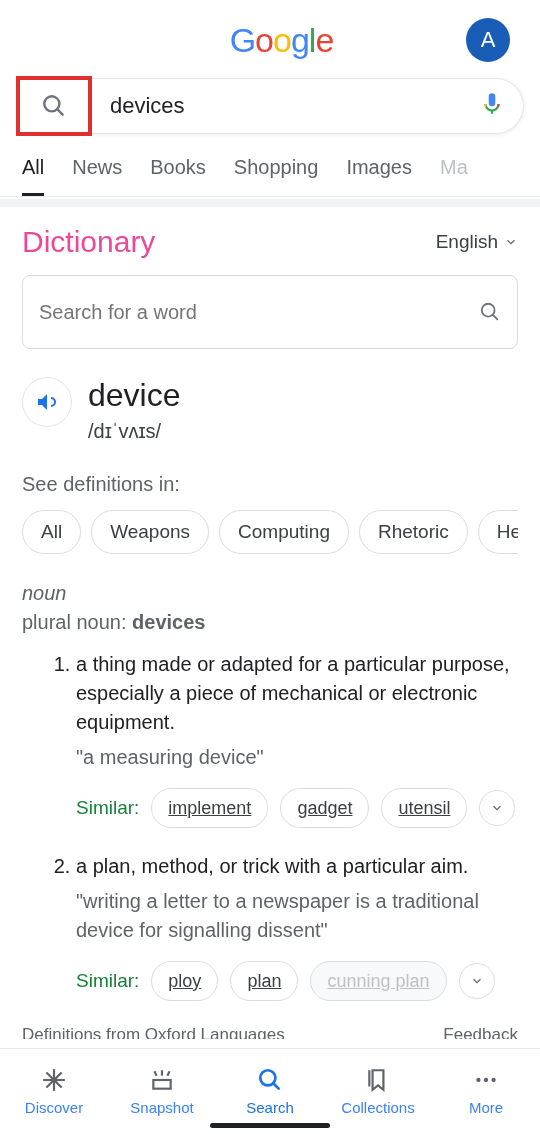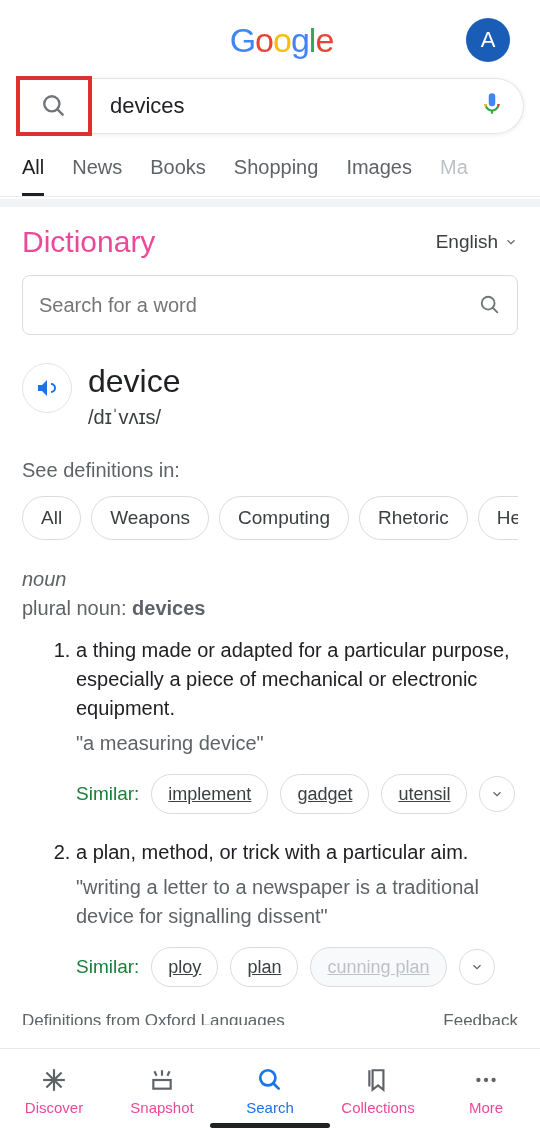--- a/index.html
+++ b/index.html
@@ -21,21 +21,21 @@
   .mag { width:26px; height:26px; stroke:#70757a; }
   .tabs { display:flex; gap:28px; padding:10px 22px 0 22px; border-bottom:1px solid #e8eaed; font-size:20px; color:#5f6368; overflow:hidden; white-space:nowrap; }
   .tab { padding-bottom:14px; cursor:pointer; }
   .tab.active { color:#202124; font-weight:500; border-bottom:3px solid #202124; }
   .tab.cut { color:#bdc1c6; }
   .divider-space { height:8px; background:#f1f3f4; margin-top:2px; }
   .card { padding: 18px 22px 0 22px; }
   .card-head { display:flex; justify-content:space-between; align-items:center; }
   .card-title { font-size:30px; color:#ec4899; }
   .lang { font-size:19px; color:#3c4043; display:flex; align-items:center; gap:6px; }
-  .word-search { margin-top:16px; height:60px; border:1px solid #dadce0; border-radius:8px; display:flex; align-items:center; padding:17px 16px; }
+  .word-search { margin-top:16px; height:74px; border:1px solid #dadce0; border-radius:8px; display:flex; align-items:center; padding:17px 16px; }
   .word-search input { flex:1; border:none; outline:none; font-size:20px; color:#5f6368; background:transparent; }
   .entry { margin-top:28px; display:flex; align-items:flex-start; gap:16px; }
   .speaker { width:50px; height:50px; border:1px solid #e4e4e4; border-radius:50%; display:flex; align-items:center; justify-content:center; color:#1a73e8; }
   .entry-text .word { font-size:32px; color:#202124; }
   .entry-text .pron { font-size:20px; color:#3c4043; margin-top:6px; }
   .see-def { margin-top:30px; font-size:20px; color:#5f6368; }
   .chips { display:flex; gap:10px; margin-top:14px; overflow:hidden; white-space:nowrap; }
   .chip { border:1px solid #dadce0; border-radius:22px; padding:10px 18px; font-size:19px; color:#3c4043; cursor:pointer; }
   .pos { margin-top:28px; font-size:20px; font-style:italic; color:#5f6368; }
   .plural { margin-top:6px; font-size:20px; color:#5f6368; }
@@ -43,21 +43,21 @@
   ol.defs { margin-top:16px; padding-left:54px; font-size:20px; color:#202124; }
   ol.defs li { margin-bottom:24px; line-height:1.45; }
   .example { color:#5f6368; margin-top:6px; }
   .sim-row { display:flex; align-items:center; gap:12px; margin-top:16px; flex-wrap:wrap; }
   .sim-label { color:#188038; font-size:19px; }
   .sim-chip { border:1px solid #dadce0; border-radius:20px; padding:6px 16px; font-size:18px; color:#3c4043; cursor:pointer;text-decoration:underline; }
   .sim-chip.faded { color:#bdc1c6; background: #f8f9fa; }
   .expand { width:36px; height:36px; border:1px solid #dadce0; border-radius:50%; display:flex; align-items:center; justify-content:center; cursor:pointer; }
   .sourceline { display:flex; justify-content:space-between; font-size:17px; color:#5f6368; height:14px; overflow:hidden; }
   .bottom-nav { position:absolute; bottom:0; left:0; width:540px; height:86px; border-top:1px solid #e8eaed; display:flex; background:#fff; }
-  .nav-item { flex:1; display:flex; flex-direction:column; align-items:center; justify-content:center; gap:6px; font-size:15px; color:#ec4899; cursor:pointer; position:relative; }
+  .nav-item { flex:1; display:flex; flex-direction:column; align-items:center; justify-content:center; gap:6px; font-size:15px; color:#3b82f6; cursor:pointer; position:relative; }
   .nav-item.active { color:#1a73e8;text-align:right; }
   .nav-item svg { width:26px; height:26px; }
   .home-ind { position:absolute; bottom:6px; left:50%; transform:translateX(-50%); width:120px; height:5px; background:#202124; border-radius:3px; }
   .chev { width:14px; height:14px; stroke:#5f6368; }
 </style>
 </head>
 <body>
 
 <div class="header">
   <div class="logo">

